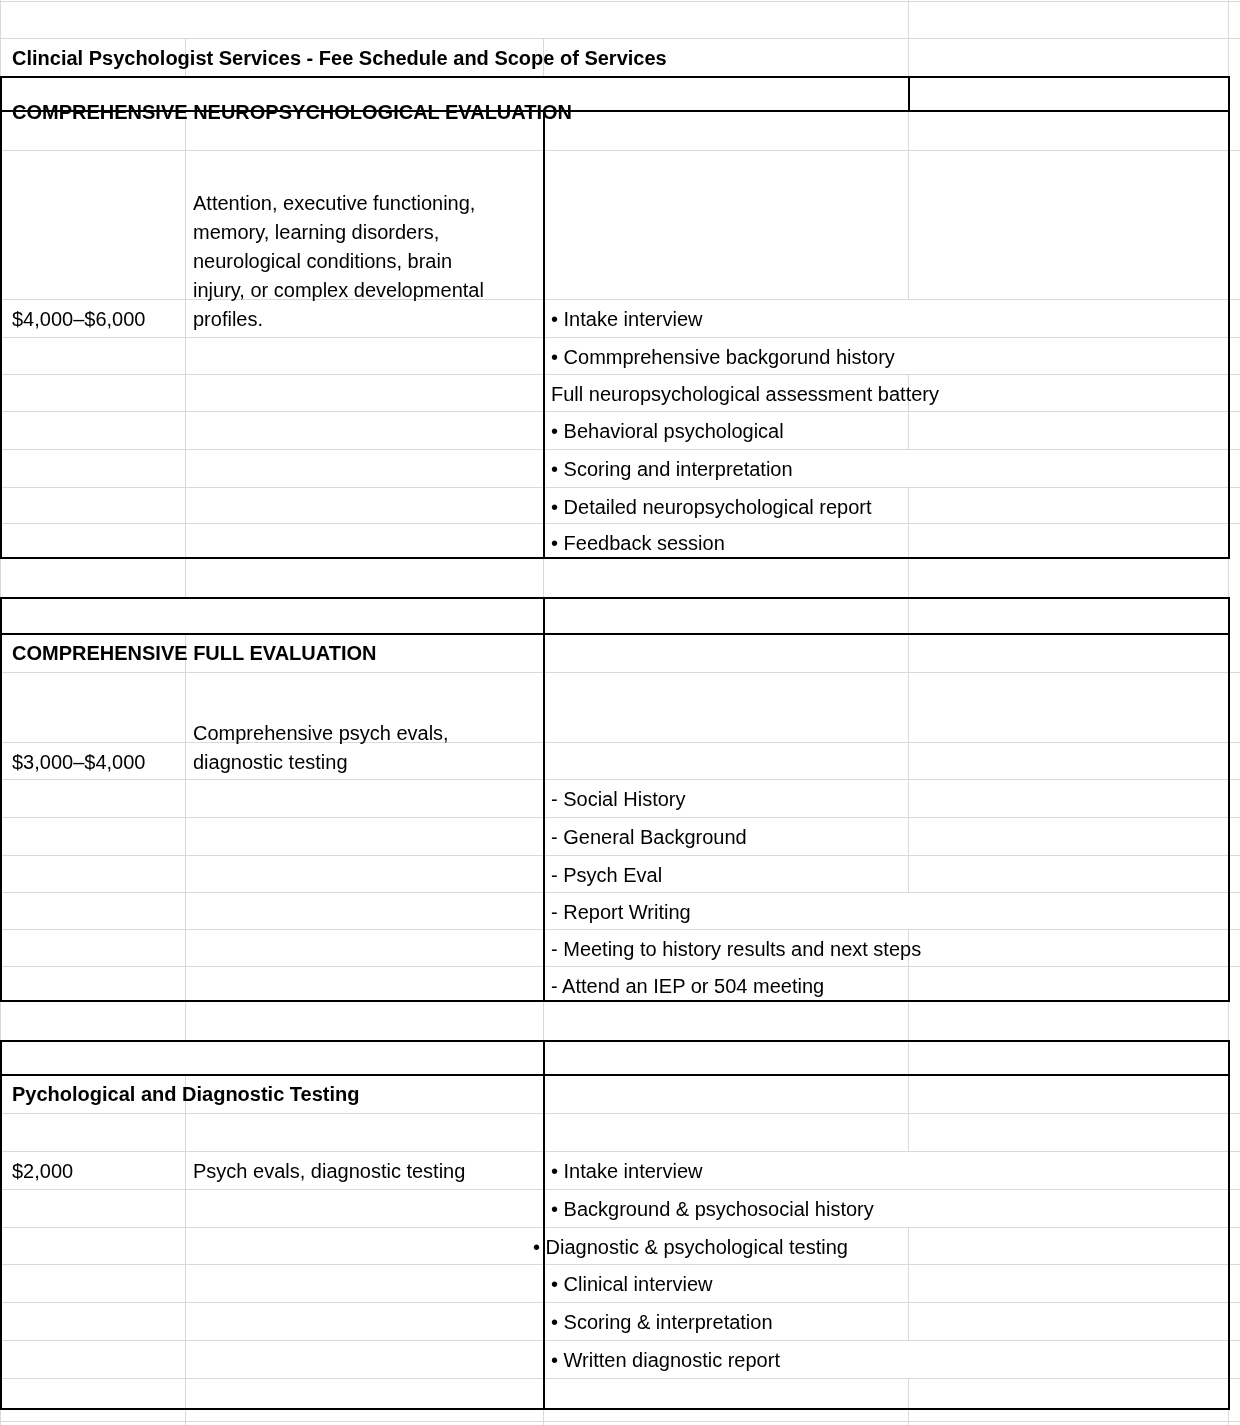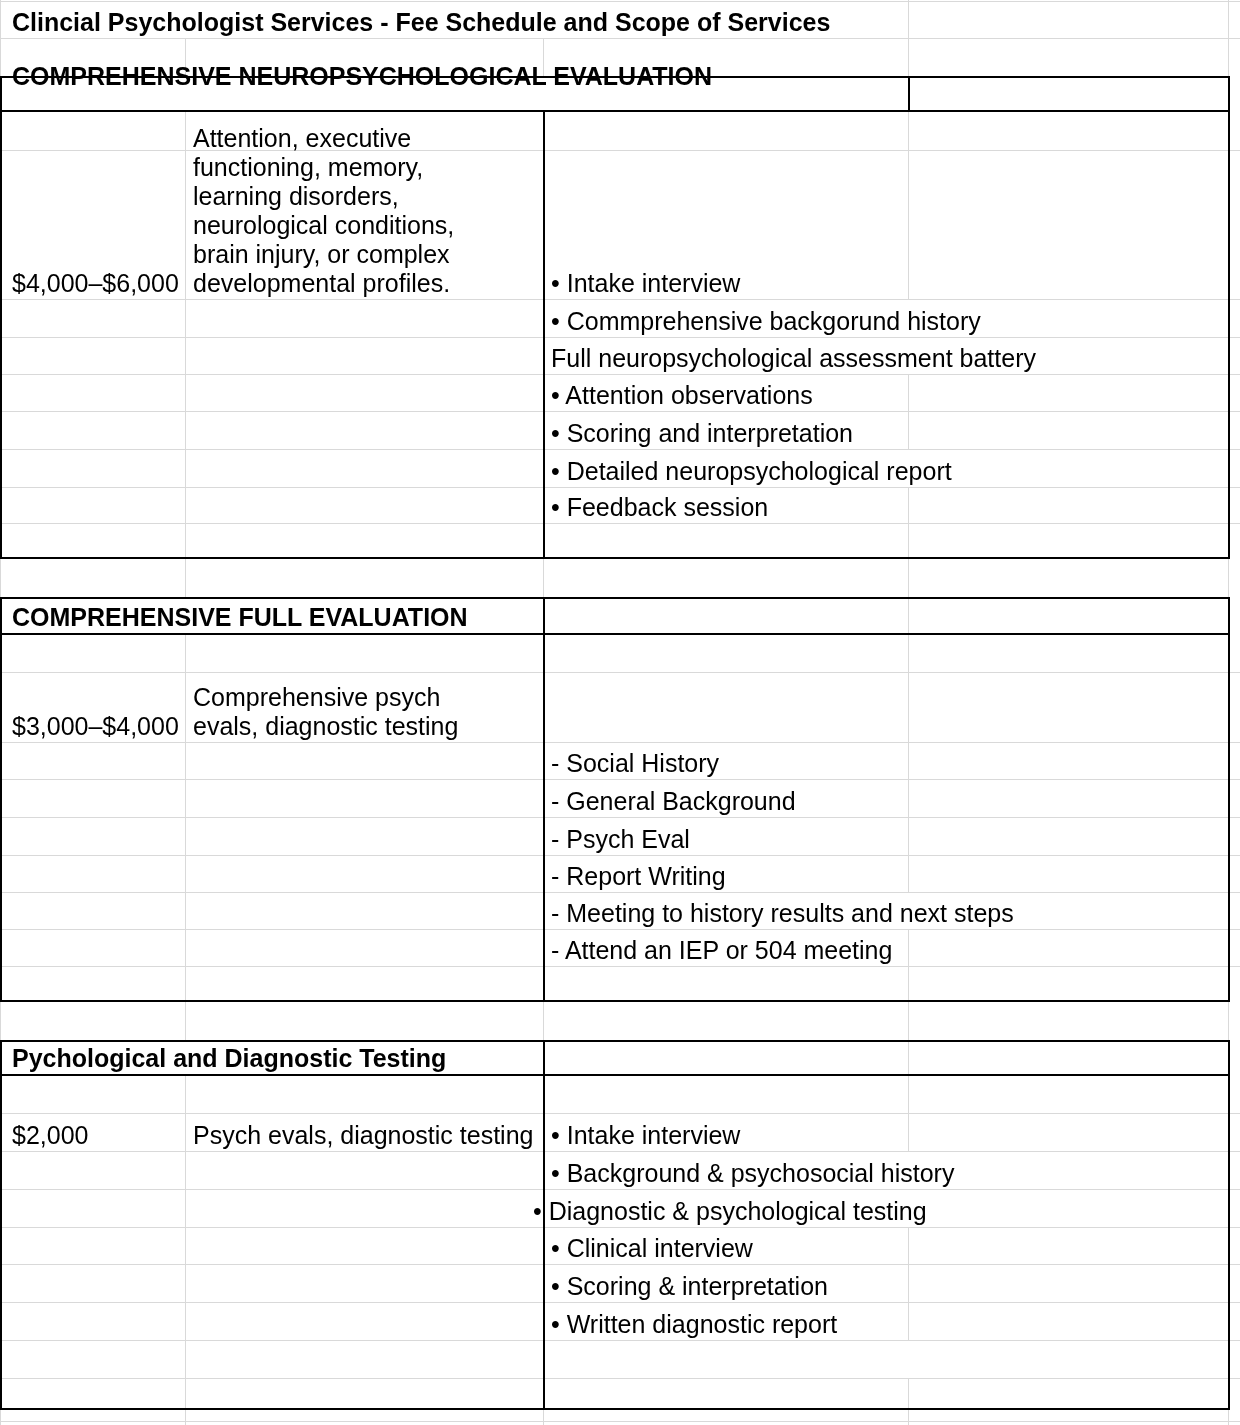--- a/index.html
+++ b/index.html
@@ -7,22 +7,22 @@
     position:relative;width:1240px;height:1425px;background:#ffffff;
     font-family:"Liberation Sans",sans-serif;color:#000;overflow:hidden;
   }
   .hl,.vl,.hb,.vb{position:absolute;}
   .hl{height:1px;background:#d9d9d9;}
   .vl{width:1px;background:#d9d9d9;}
   .hb{height:2px;background:#000;}
   .vb{width:2px;background:#000;}
   .cell{
     position:absolute;display:flex;align-items:flex-end;
-    font-size:25px;line-height:29px;white-space:nowrap;
-    padding:0 0 1px 12px;box-sizing:border-box;
+    font-size:20px;line-height:29px;white-space:nowrap;
+    padding:0 0 1px 12px;box-sizing:border-box;margin-top:36px;
   }
   .b{font-weight:700;}
   .wrap{white-space:normal;width:312px;}
 </style>
 </head>
 <body>
 
 <div class="sheet">
 
   <div class="hl" style="top:1px;left:0;width:1240px;"></div>
@@ -97,21 +97,21 @@
   <div class="vb" style="left:543px;top:1040px;height:370px;"></div>
 
   <div class="cell b" style="left:0;top:0;height:38px;">Clincial Psychologist Services - Fee Schedule and Scope of Services</div>
 
   <div class="cell b" style="left:0;top:76px;height:16px;">COMPREHENSIVE NEUROPSYCHOLOGICAL EVALUATION</div>
   <div class="cell" style="left:0;top:150px;height:149px;">$4,000–$6,000</div>
   <div class="cell wrap" style="left:181px;top:150px;height:149px;">Attention, executive functioning, memory, learning disorders, neurological conditions, brain injury, or complex developmental profiles.</div>
   <div class="cell" style="left:539px;top:150px;height:149px;">• Intake interview</div>
   <div class="cell" style="left:539px;top:299px;height:38px;">• Commprehensive backgorund history</div>
   <div class="cell" style="left:539px;top:337px;height:37px;">Full neuropsychological assessment battery</div>
-  <div class="cell" style="left:539px;top:374px;height:37px;">• Attention observations</div>
+  <div class="cell" style="left:539px;top:374px;height:37px;">• Behavioral psychological</div>
   <div class="cell" style="left:539px;top:411px;height:38px;">• Scoring and interpretation</div>
   <div class="cell" style="left:539px;top:449px;height:38px;">• Detailed neuropsychological report</div>
   <div class="cell" style="left:539px;top:487px;height:36px;text-align:right;">• Feedback session</div>
 
   <div class="cell b" style="left:0;top:597px;height:36px;">COMPREHENSIVE FULL EVALUATION</div>
   <div class="cell" style="left:0;top:672px;height:70px;">$3,000–$4,000</div>
   <div class="cell wrap" style="left:181px;top:672px;height:70px;">Comprehensive psych evals, diagnostic testing</div>
   <div class="cell" style="left:539px;top:742px;height:37px;">- Social History</div>
   <div class="cell" style="left:539px;top:779px;height:38px;">- General Background</div>
   <div class="cell" style="left:539px;top:817px;height:38px;text-align:center;">- Psych Eval</div>

